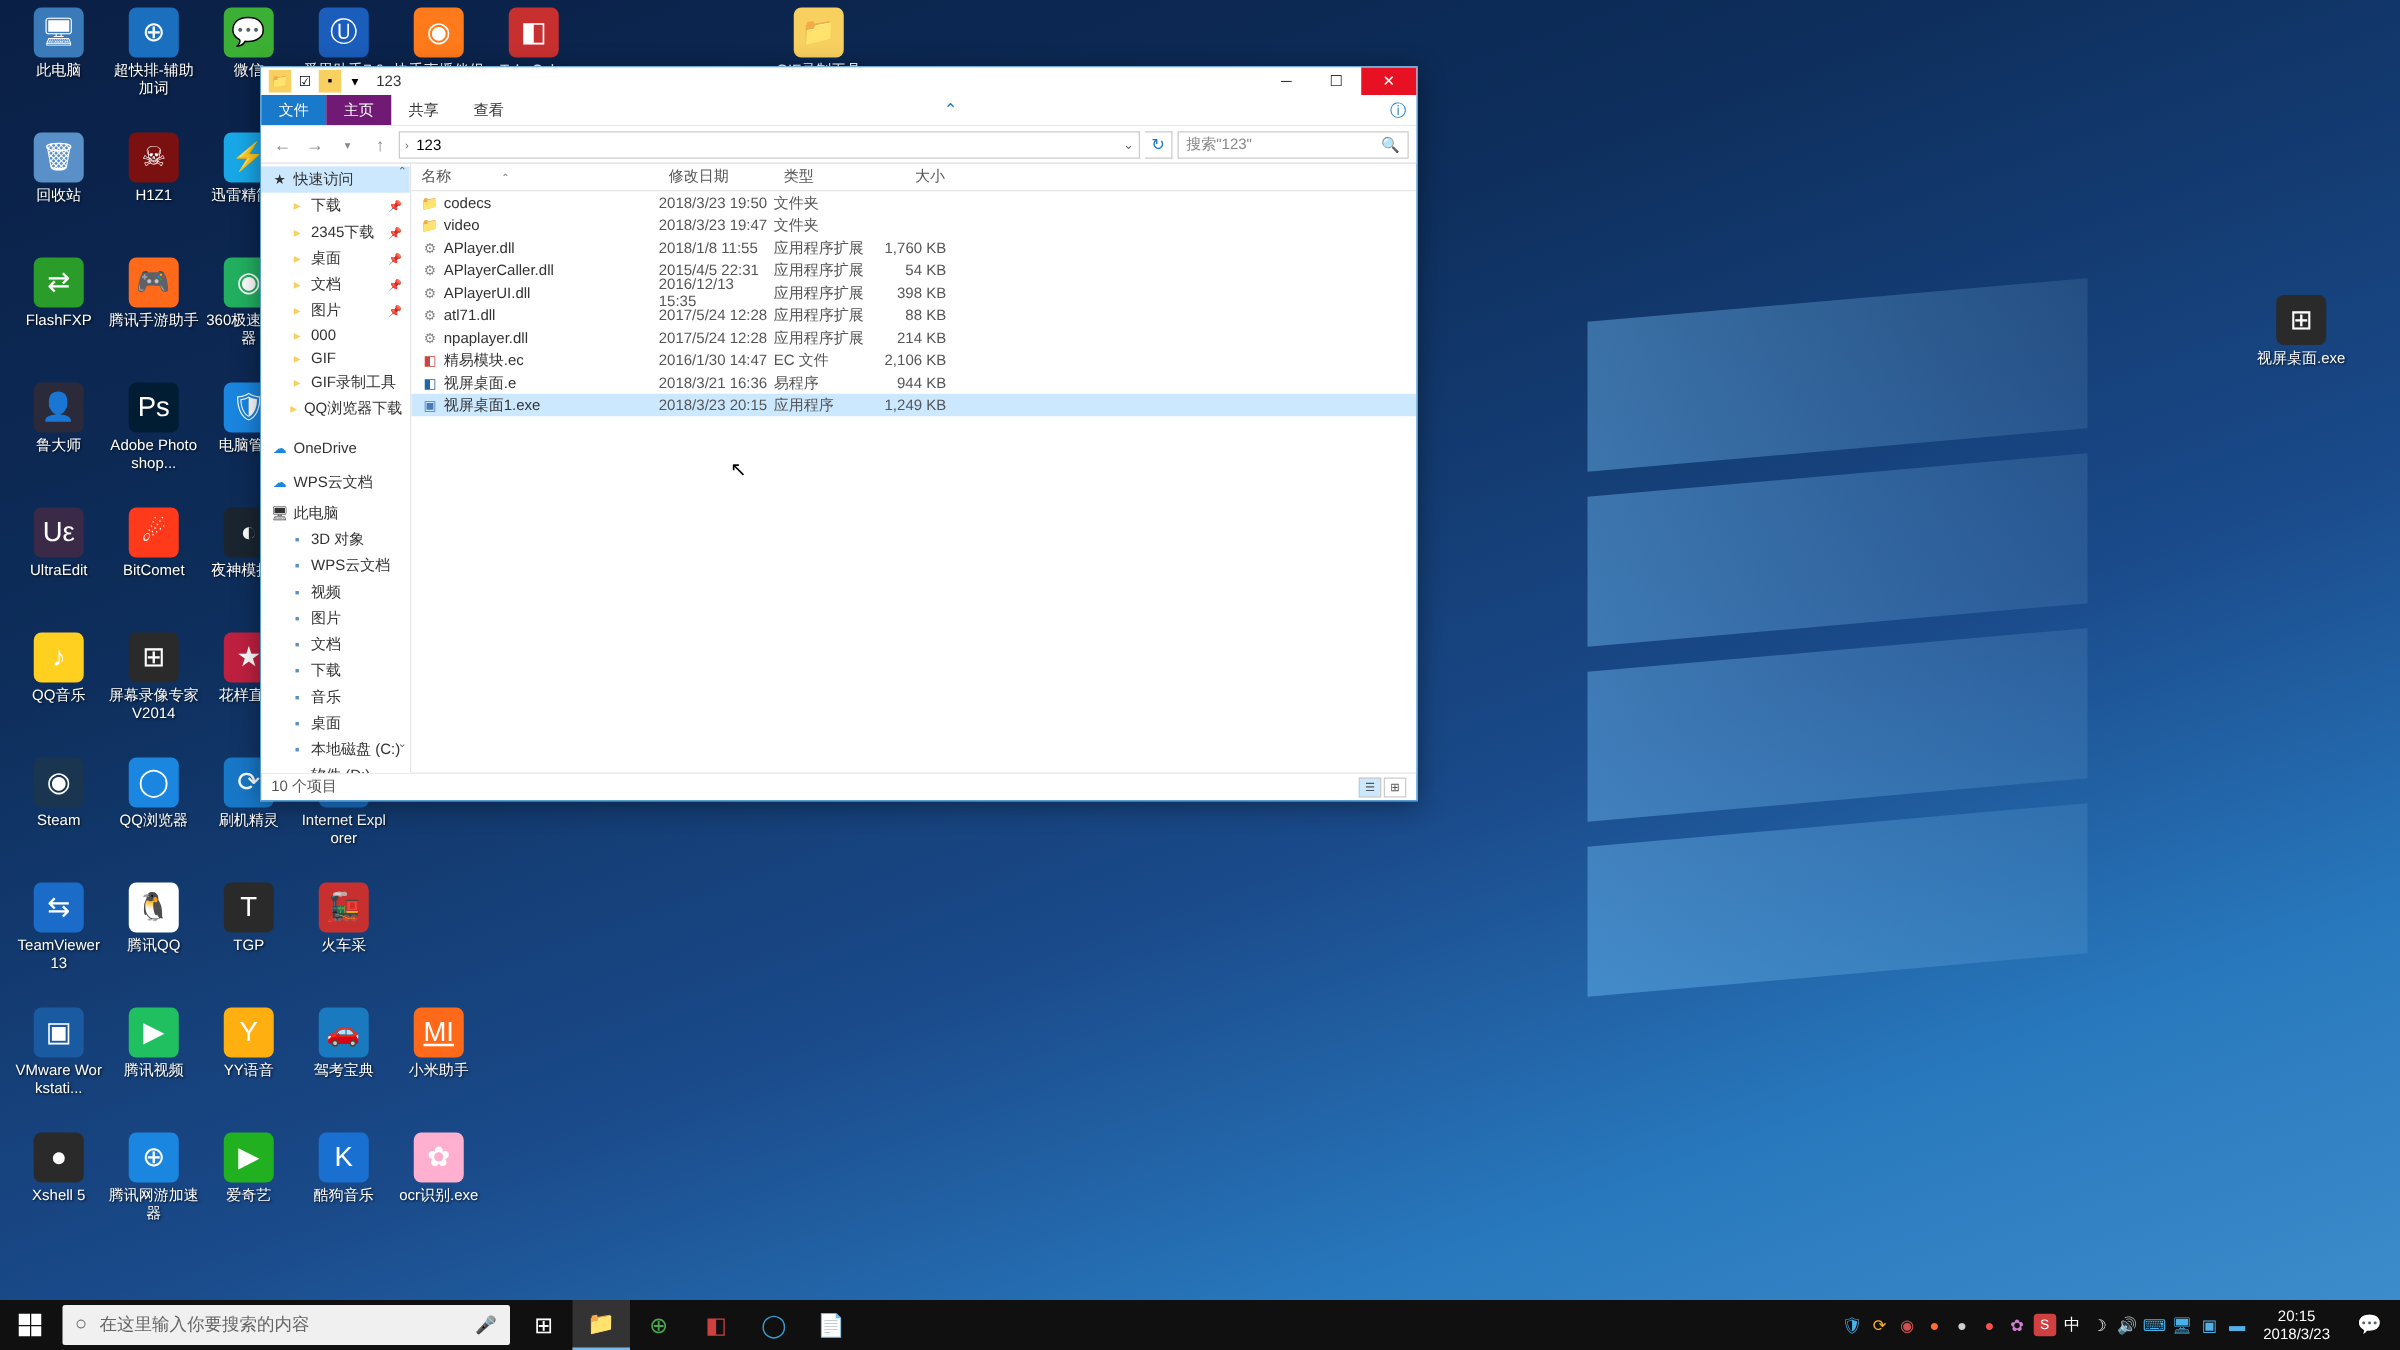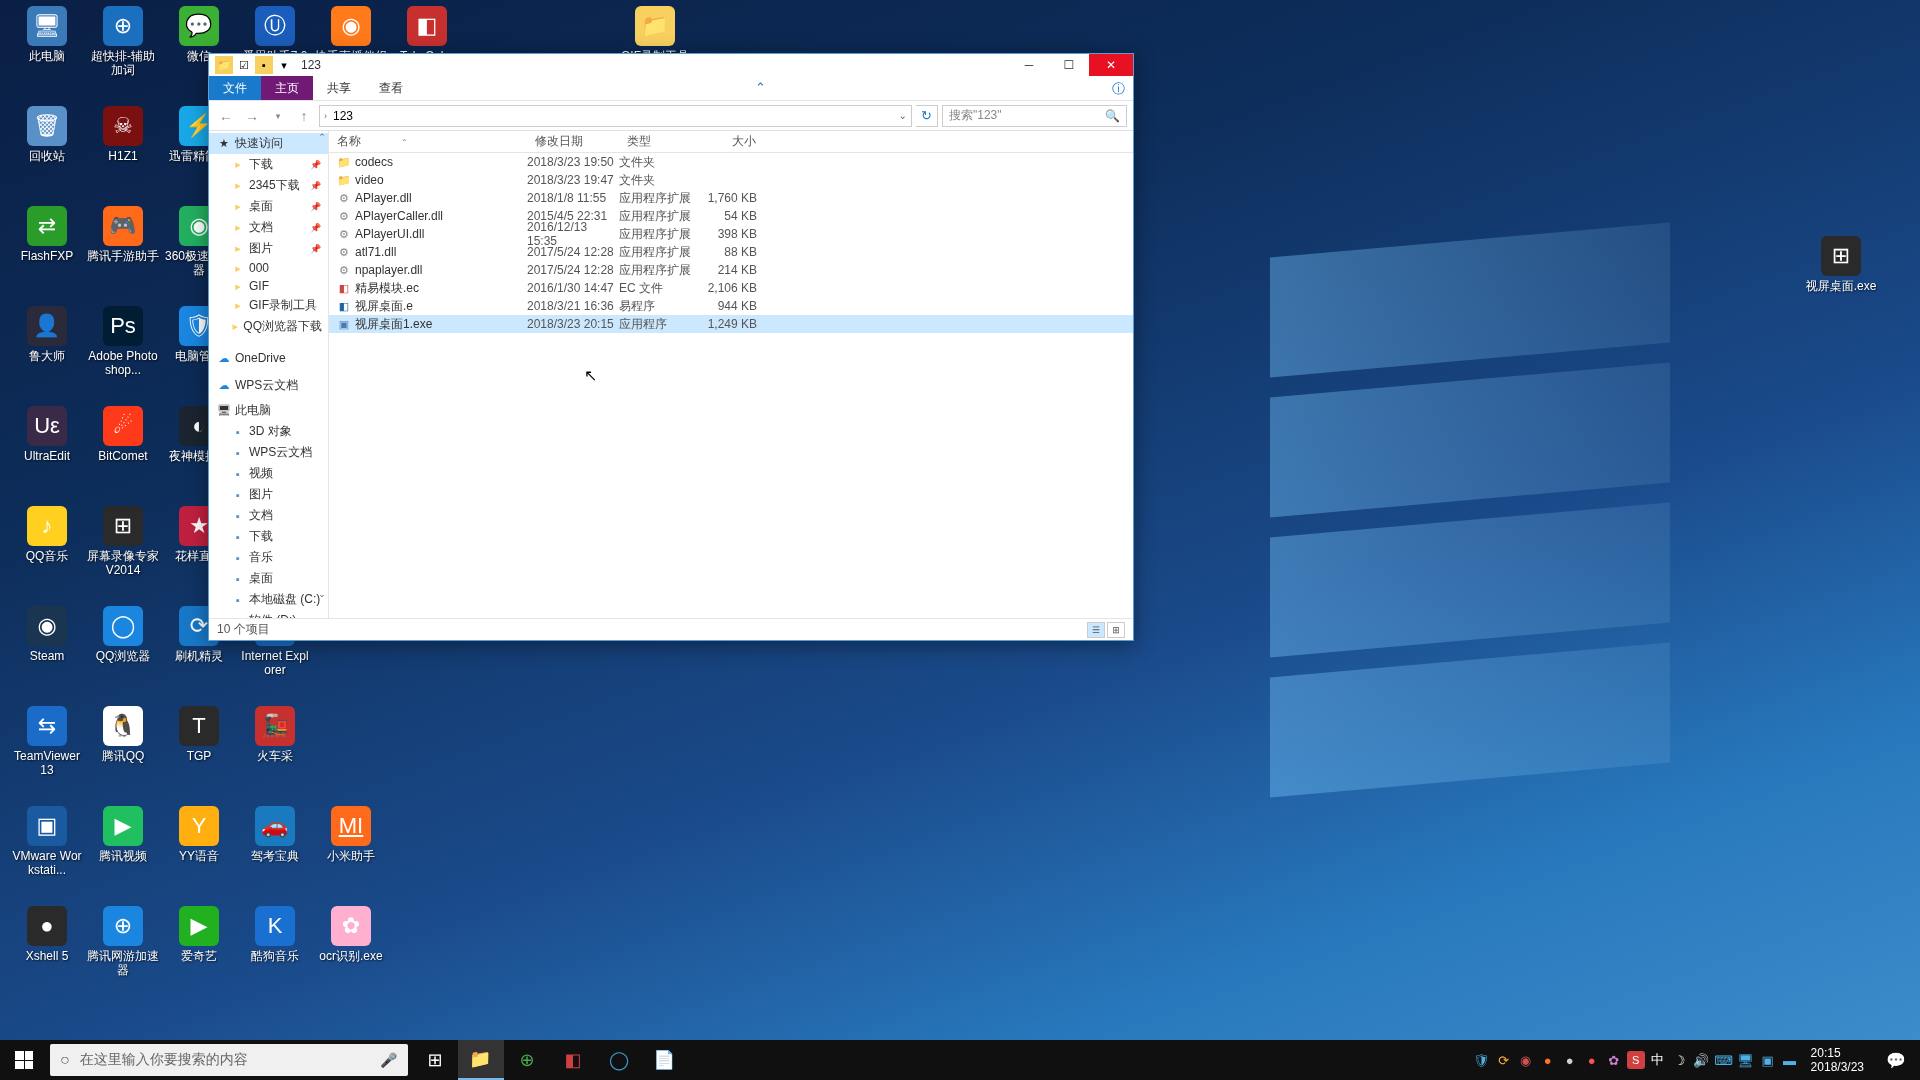--- a/index.html
+++ b/index.html
@@ -88,21 +88,21 @@
 .win-logo span { background: #fff; }
 .search-bar { width: 358px; height: 32px; background: #f0f0f0; border-radius: 2px; display: flex; align-items: center; padding: 0 10px; gap: 10px; font-size: 14px; color: #666; margin-left: 2px; }
 .search-bar .cortana { font-size: 16px; }
 .search-bar .mic { margin-left: auto; }
 .task-icons { display: flex; align-items: center; height: 100%; margin-left: 4px; }
 .task-ico { width: 46px; height: 40px; display: flex; align-items: center; justify-content: center; color: #fff; font-size: 18px; }
 .task-ico.active { background: #333; border-bottom: 2px solid #76b9ed; }
 .tray { margin-left: auto; display: flex; align-items: center; gap: 6px; padding-right: 4px; color: #fff; font-size: 12px; }
 .tray-ico { width: 18px; height: 18px; display: flex; align-items: center; justify-content: center; font-size: 13px; }
 .tray-row { display: flex; align-items: center; gap: 4px; }
-.clock { text-align: left; line-height: 1.2; font-size: 12px; padding: 0 6px; }
+.clock { text-align: center; line-height: 1.2; font-size: 12px; padding: 0 6px; }
 .notif { width: 40px; height: 40px; display: flex; align-items: center; justify-content: center; font-size: 16px; }
 
 .fico.folder { color: #f8d775; }
 .fico.dll { color: #888; }
 .fico.exe { color: #4a7ab8; }
 .fico.ec { color: #c44; }
 .fico.e { color: #26a; }
 </style>
 </head>
 <body>

